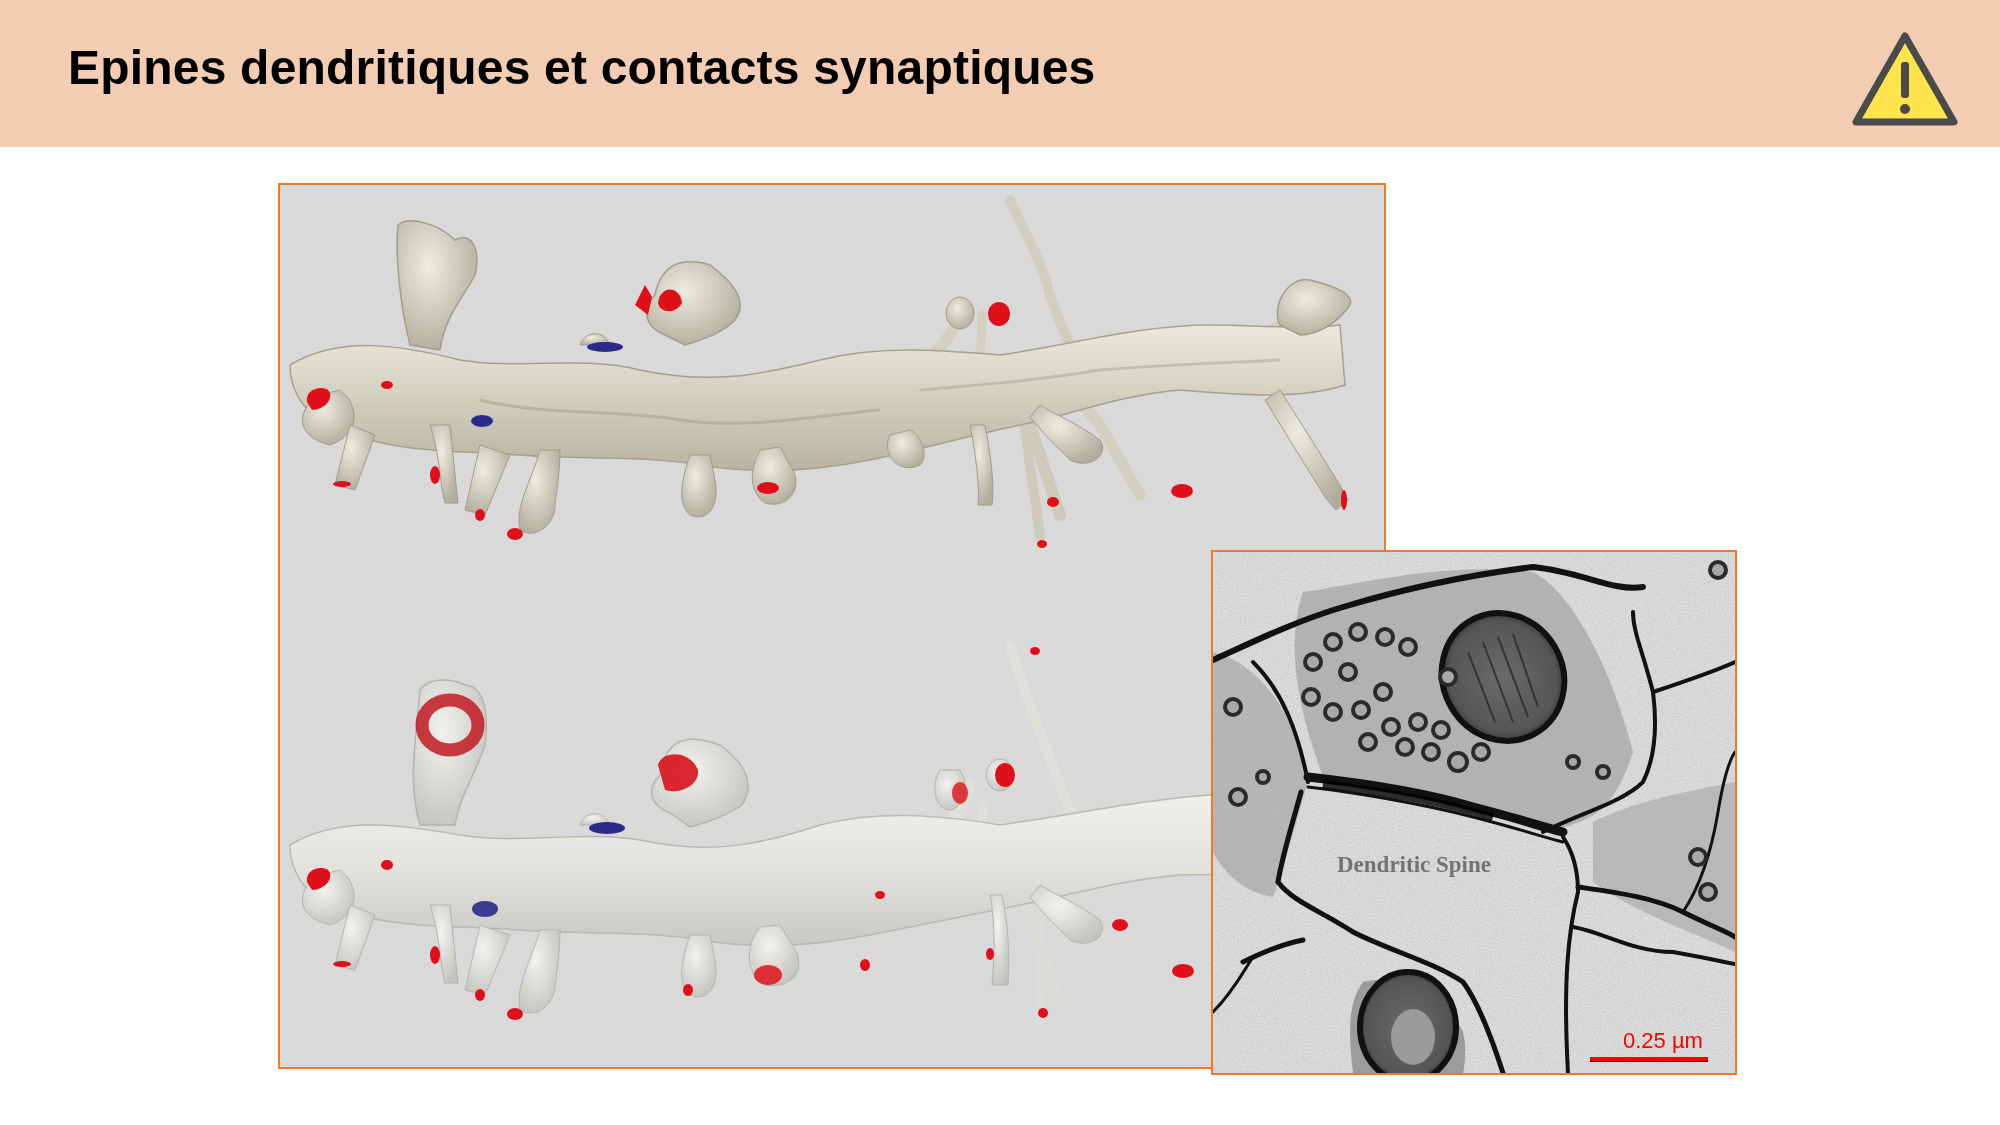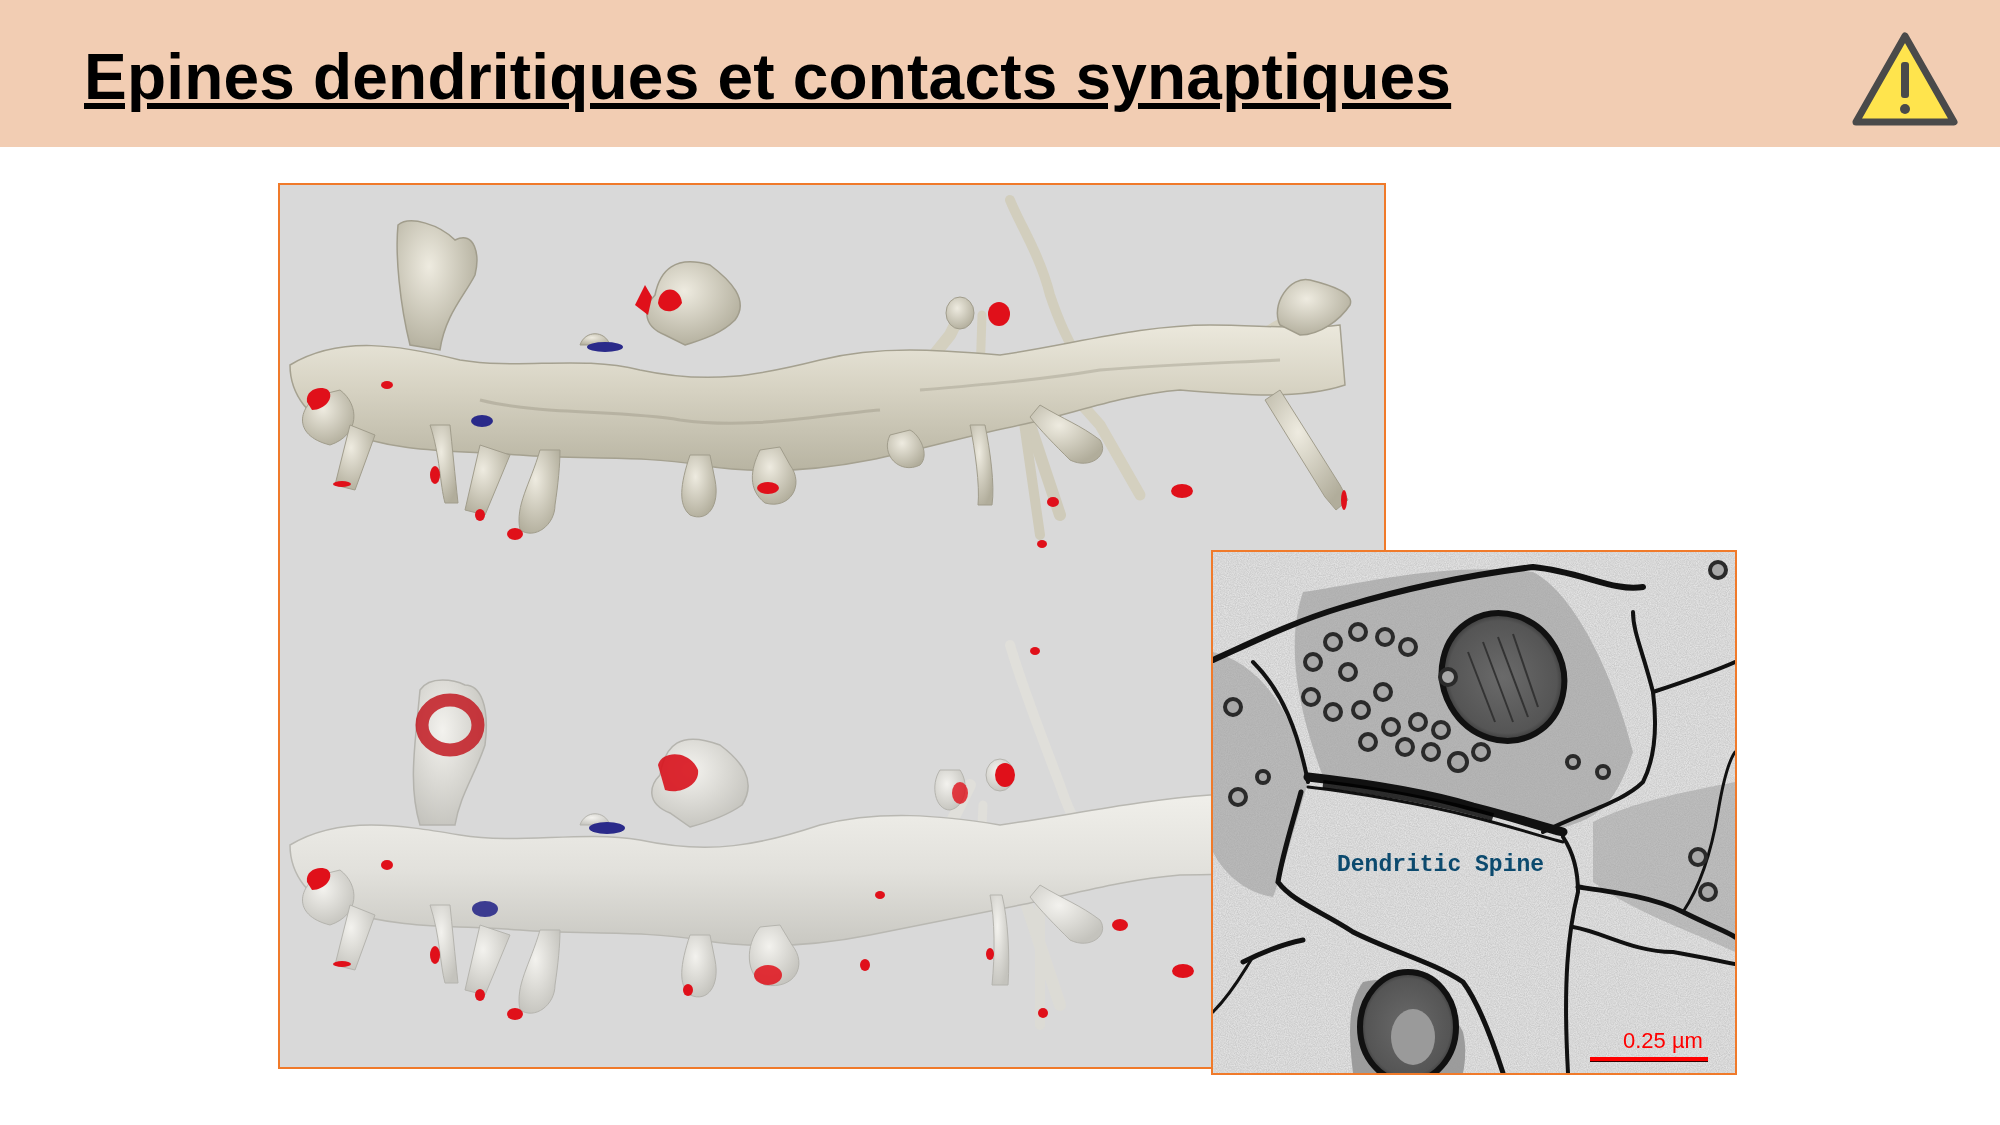--- a/index.html
+++ b/index.html
@@ -6,43 +6,43 @@
     body {
       width: 2000px; height: 1125px; position: relative; overflow: hidden;
       background: #ffffff;
       font-family: "Liberation Sans", sans-serif;
     }
     .header {
       position: absolute; left: 0; top: 0; width: 2000px; height: 147px;
       background: #F2CDB3;
     }
     .title {
-      position: absolute; left: 84px; top: 40px;
+      position: absolute; left: 68px; top: 40px;
       font-family: "Liberation Sans", sans-serif;
-      font-weight: bold; font-size: 64px; color: #000000;
-      letter-spacing: 0.2px; white-space: nowrap; text-decoration: underline;
+      font-weight: bold; font-size: 48px; color: #000000;
+      letter-spacing: 0.2px; white-space: nowrap;
     }
     .warning {
       position: absolute; left: 1850px; top: 30px; width: 110px; height: 100px;
     }
     .figure-3d {
       position: absolute; left: 278px; top: 183px; width: 1104px; height: 882px;
       background: #D9D9D9; border: 2px solid #F07A2A;
       overflow: hidden;
     }
     .figure-3d svg { position: absolute; left: 0; top: 0; }
     .figure-em {
       position: absolute; left: 1211px; top: 550px; width: 522px; height: 521px;
       border: 2px solid #F07A2A; background: #e8e8e8; overflow: hidden;
     }
     .figure-em svg { position: absolute; left: 0; top: 0; }
     .em-label {
       position: absolute; left: 124px; top: 300px;
-      font-family: Liberation Mono, monospace; font-weight: bold;
-      font-size: 23px; color: #0c4a6e; white-space: nowrap;
+      font-family: Liberation Serif, serif; font-weight: bold;
+      font-size: 23px; color: #737373; white-space: nowrap;
     }
     .scale-label {
       position: absolute; left: 410px; top: 476px;
       font-family: "Liberation Sans", sans-serif;
       font-size: 22px; color: #ff0000; white-space: nowrap;
     }
     .scale-bar {
       position: absolute; left: 377px; top: 505px; width: 118px; height: 4px;
       background: #ff0000; border-bottom: 1px solid #300;
     }

